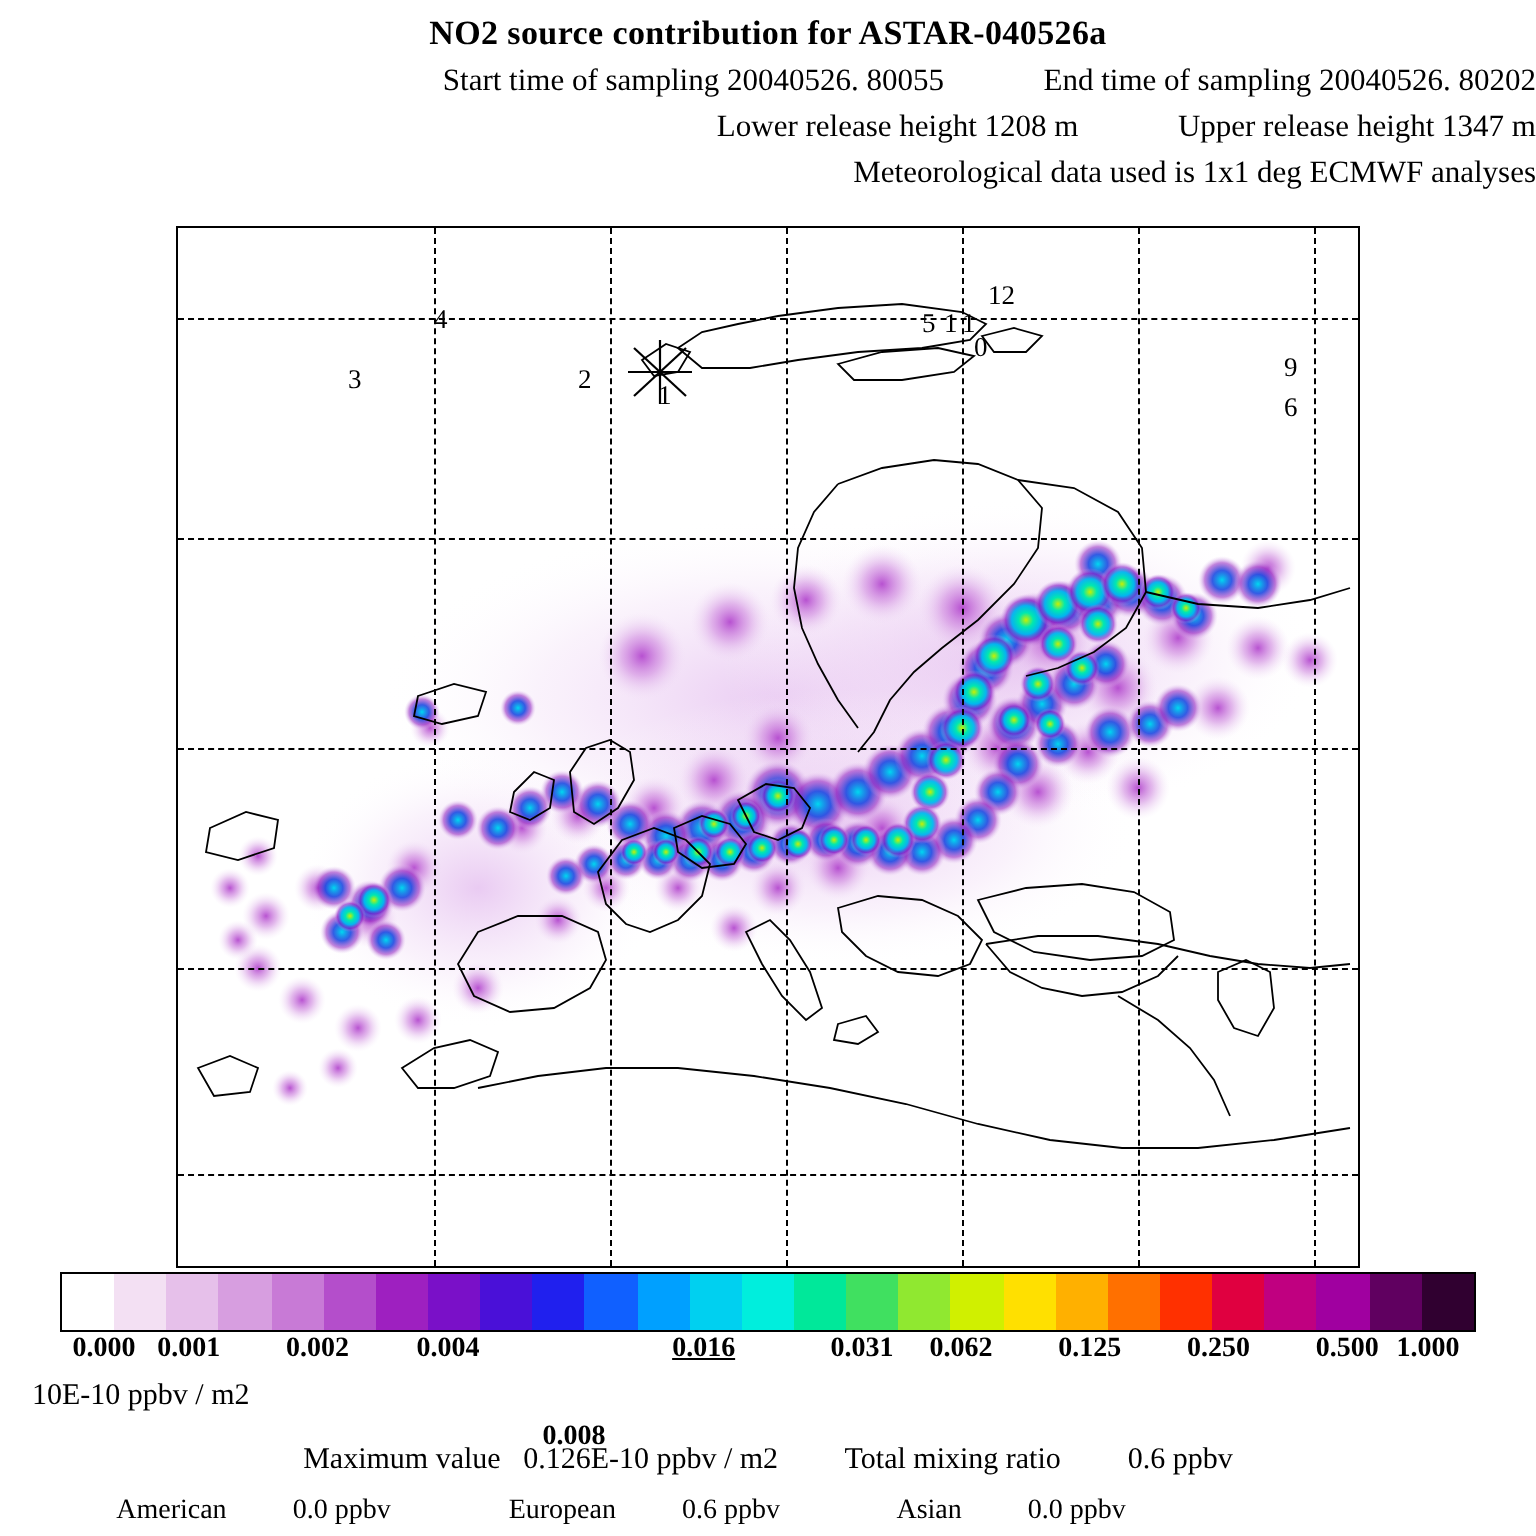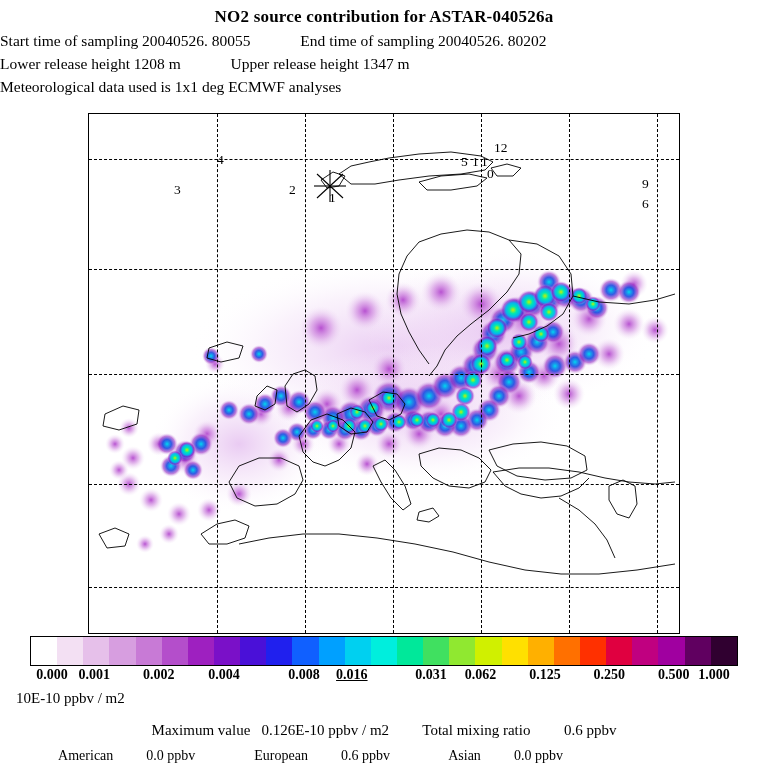--- a/index.html
+++ b/index.html
@@ -6,21 +6,21 @@
   body{
     width:768px;height:768px;background:#ffffff;
     font-family:"Liberation Serif", serif;
     color:#000;overflow:hidden;position:relative;
   }
   .title{
     text-align:center;font-weight:bold;font-size:17px;
     margin-top:7px;letter-spacing:0.2px;
   }
   .hdr{
-    text-align:left;font-size:15.5px;margin-top:5px;
+    text-align:right;font-size:15.5px;margin-top:5px;
   }
   .hdr .gap{display:inline-block;width:42px;}
   .map-wrap{
     position:absolute;left:88px;top:113px;width:592px;height:521px;
     background:#fff;border:1px solid #000;box-sizing:border-box;
     overflow:hidden;
   }
   .grid-v,.grid-h{position:absolute;border:0;}
   .grid-v{top:0;bottom:0;width:0;border-left:1px dashed #000;}
   .grid-h{left:0;right:0;height:0;border-top:1px dashed #000;}
@@ -346,21 +346,21 @@
       <div style="background: rgb(192, 0, 128);"></div>
       <div style="background: rgb(160, 0, 160);"></div>
       <div style="background: rgb(96, 0, 96);"></div>
       <div style="background: rgb(48, 0, 48);"></div>
     </div>
   <div class="cbar-ticks" id="cbar-ticks">
       <span style="left: 22px;">0.000</span>
       <span style="left: 64.3636px;">0.001</span>
       <span style="left: 128.727px;">0.002</span>
       <span style="left: 194px;">0.004</span>
-      <span style="left: 274px;">0.008</span>
+      <span style="left: 257px; margin-top: 44px;">0.008</span>
       <span style="left: 321.818px; text-decoration: underline;">0.016</span>
       <span style="left: 401px;">0.031</span>
       <span style="left: 450.545px;">0.062</span>
       <span style="left: 514.909px;">0.125</span>
       <span style="left: 579.273px;">0.250</span>
       <span style="left: 643.636px;">0.500</span>
       <span style="left: 684px;">1.000</span>
     </div>
 </div>
 <div class="cbar-unit">10E-10 ppbv / m2</div>

